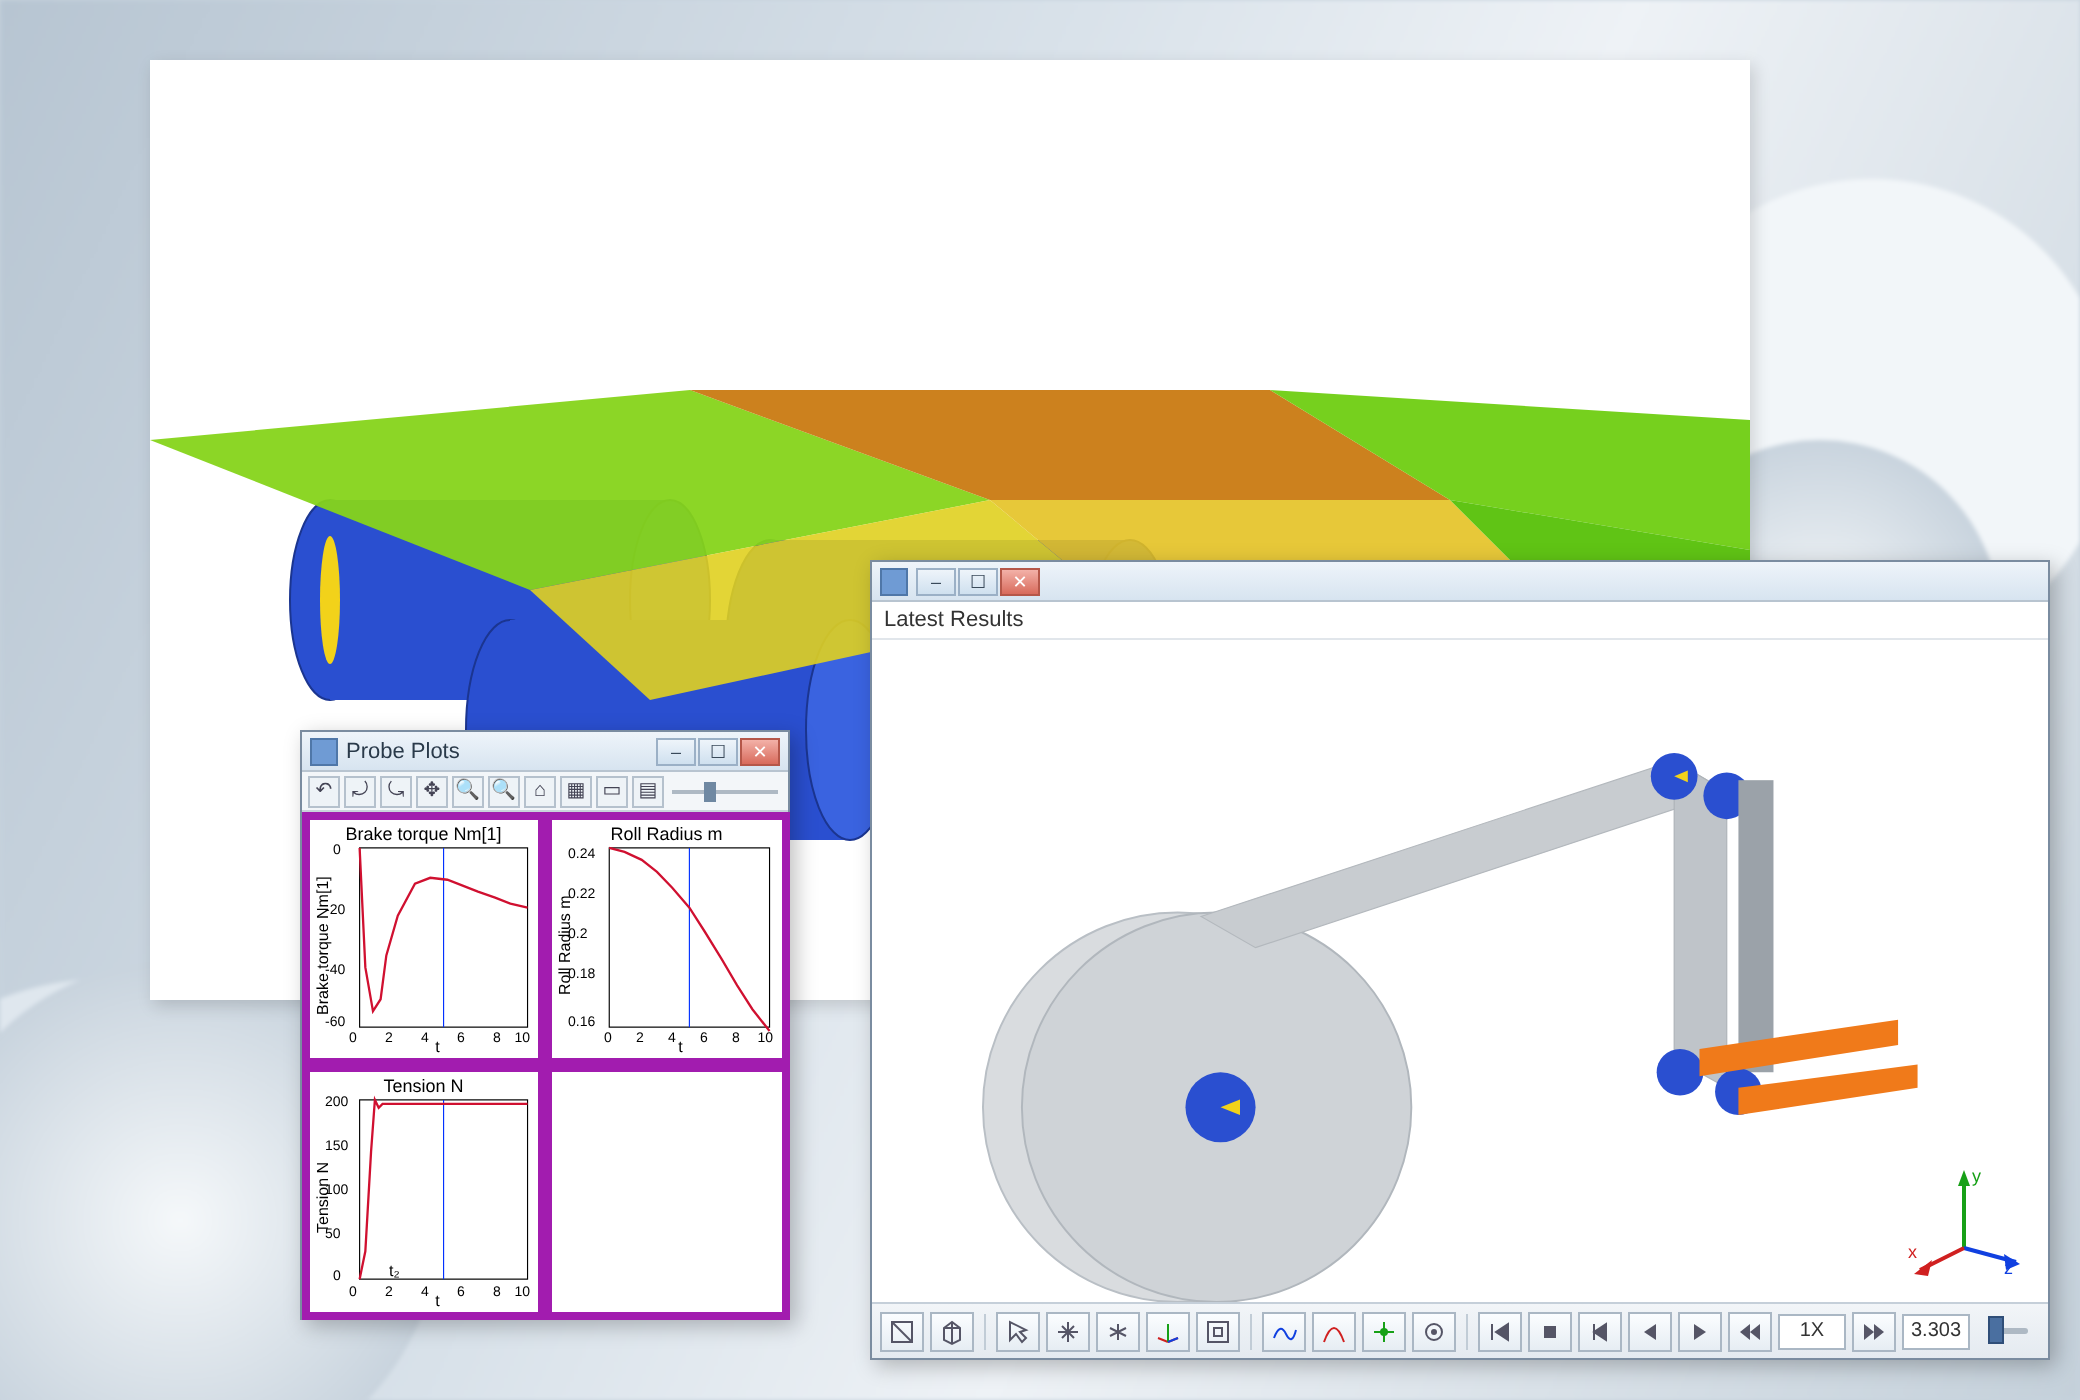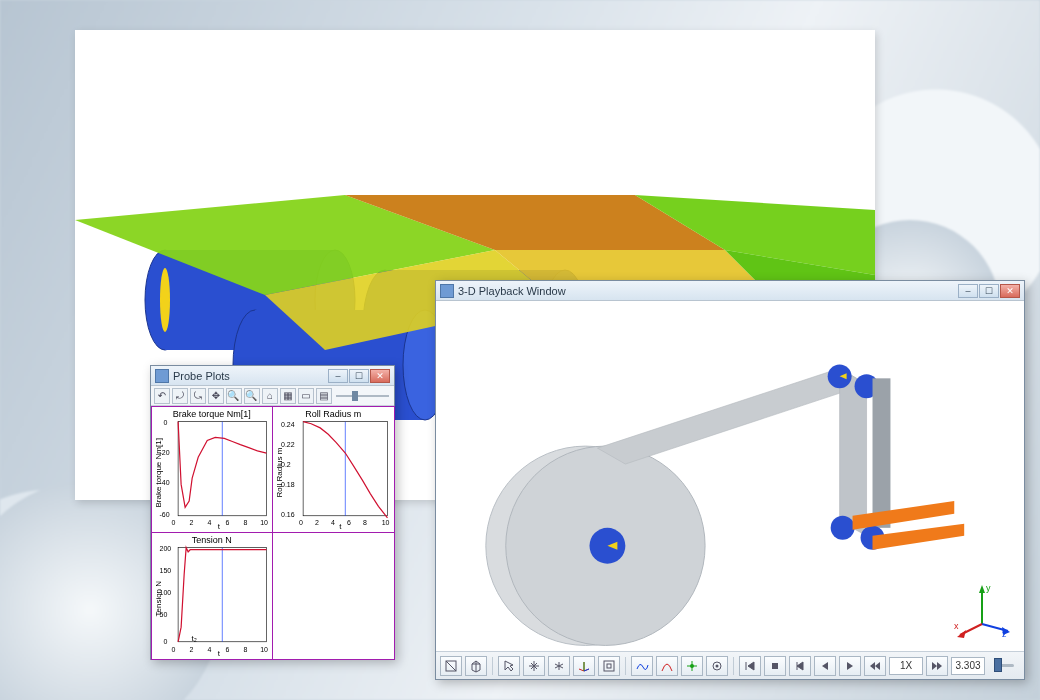--- a/index.html
+++ b/index.html
@@ -94,21 +94,21 @@
   .probe .slider-mini .track { flex:1; height:2px; background:#aeb9c4; position:relative;}
   .probe .slider-mini .knob { width:6px; height:10px; background:#6f88a2; position:absolute; top:-4px; left:30%;}
   .probe .plots {
     flex:1;
     display:grid;
     grid-template-columns: 1fr 1fr;
     grid-template-rows: 1fr 1fr;
     background:#fff;
   }
   .probe .plot {
-    border: 1px solid #a21caf;
+    border: 4px solid #a21caf;
     margin: -0.5px;
     position: relative;
     background:#fff;
   }
   .probe .plot-title {
     position:absolute; top:2px; left:0; right:0;
     text-align:center; font-size:9px; color:#000;
   }
   .probe .yaxis {
     position:absolute; left:2px; top:20px; bottom:14px;
@@ -308,27 +308,27 @@
       <div style="position:absolute; left:40px; bottom:16px; font-size:8px;">t₂</div>
     </div>
 
     <div class="plot"></div>
   </div>
 </div>
 
 <div class="win playback">
   <div class="titlebar">
     <div class="ticon"></div>
-    <div class="title">3-D Playback Window</div>
     <div class="wbtns">
       <div class="wbtn">–</div>
       <div class="wbtn">☐</div>
       <div class="wbtn close">✕</div>
     </div>
   </div>
+  <div class="subtitle">Latest Results</div>
   <div class="view3d">
     
     <svg width="100%" height="100%" viewBox="0 0 590 340">
 
       <ellipse cx="150" cy="240" rx="100" ry="100" fill="#d9dcdf" stroke="#b9bfc5"></ellipse>
       <ellipse cx="170" cy="240" rx="100" ry="100" fill="#cfd3d7" stroke="#b1b7bd"></ellipse>
       <ellipse cx="172" cy="240" rx="18" ry="18" fill="#2a4fd0"></ellipse>
       <polygon points="172,240 182,236 182,244" fill="#f2d21a"></polygon>
 
       <polygon points="162,142 405,62 432,78 190,158" fill="#c8ccd0" stroke="#b3b8bd" stroke-width=".6"></polygon>

